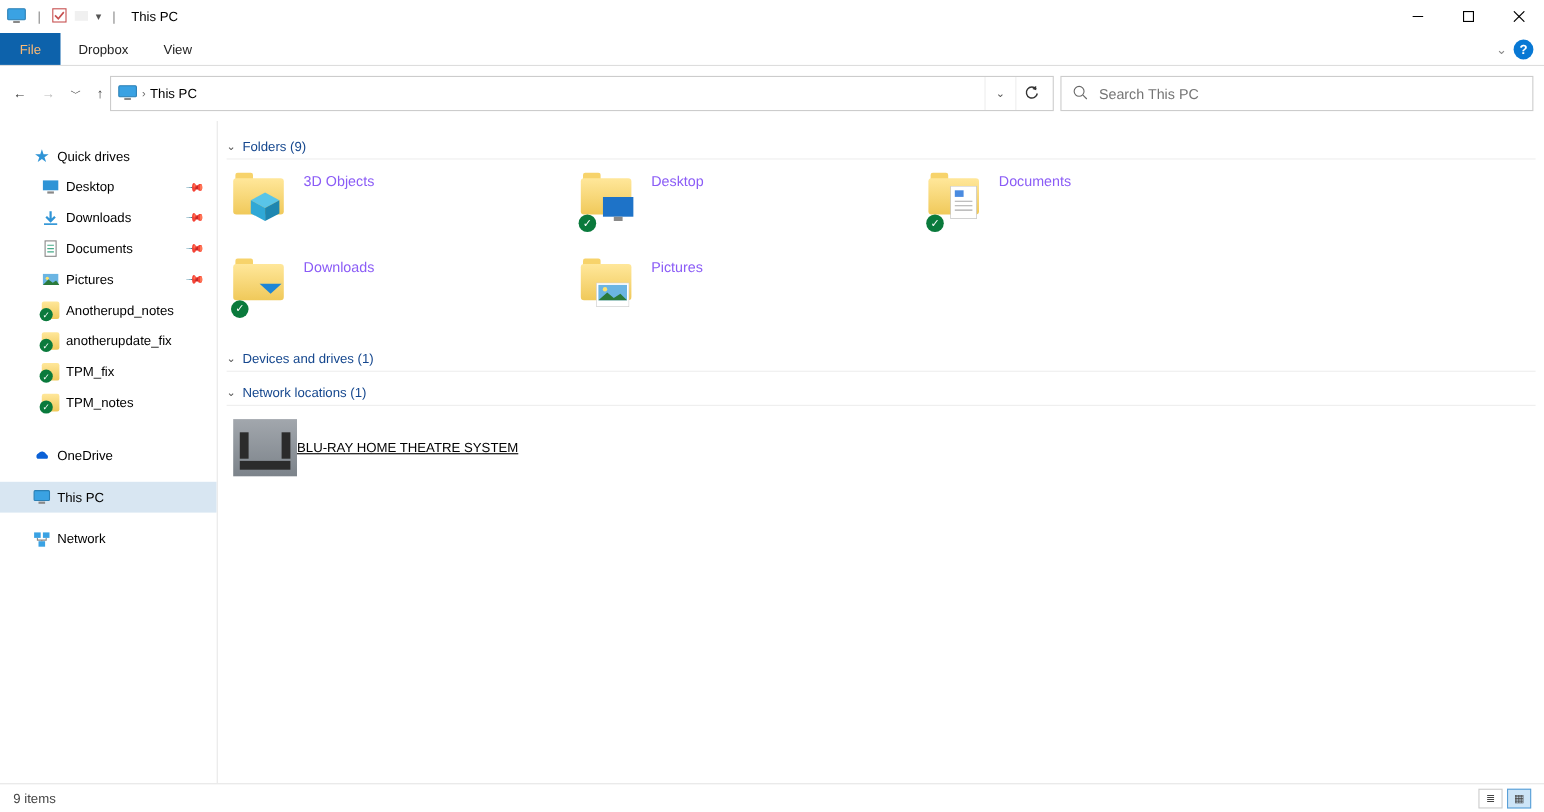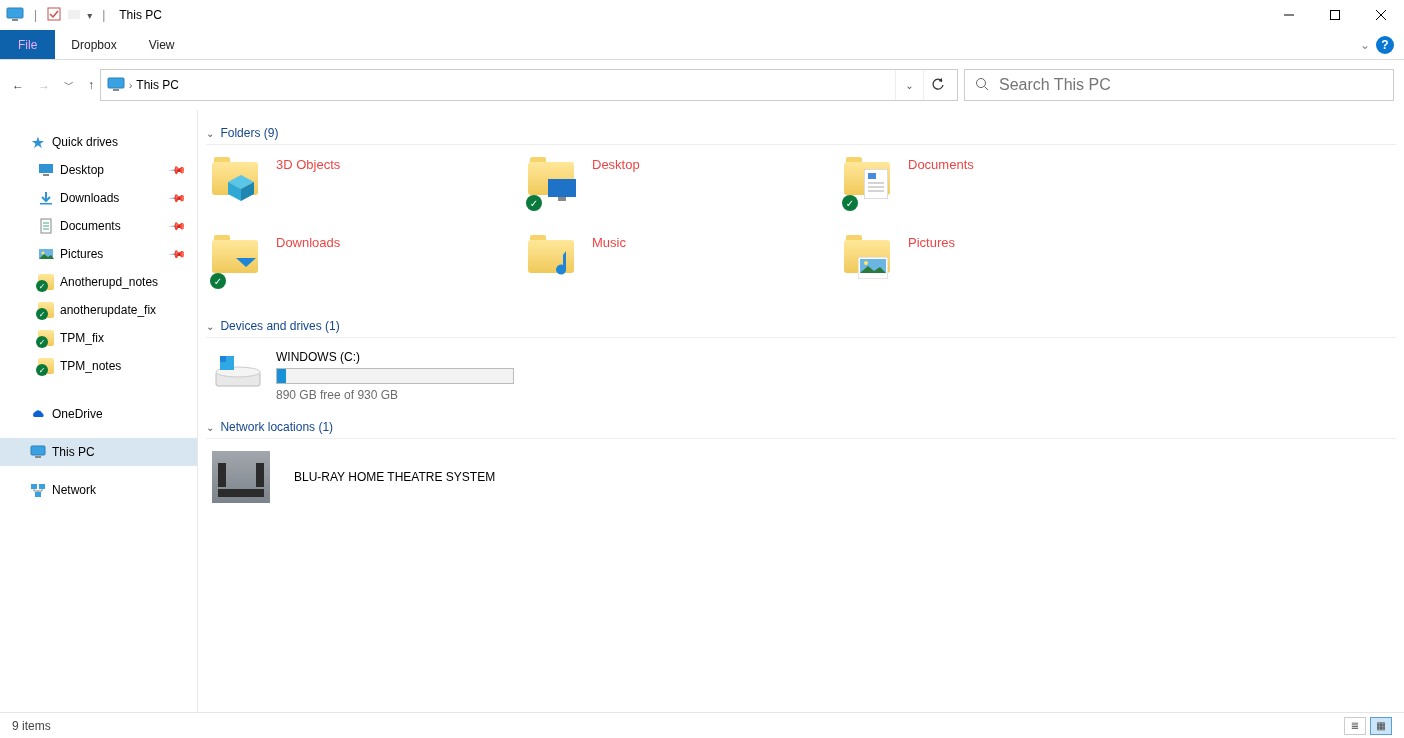--- a/index.html
+++ b/index.html
@@ -8,36 +8,36 @@
 
 .titlebar { height:30px; display:flex; align-items:center; background:#fff; }
 .titlebar .left { display:flex; align-items:center; gap:6px; padding-left:6px; }
 .titlebar .title { margin-left:4px; font-size:12px; color:#000; }
 .titlebar .sep { color:#888; margin:0 4px; }
 .wincontrols { margin-left:auto; display:flex; }
 .wincontrols div { width:46px; height:30px; display:flex; align-items:center; justify-content:center; font-size:12px; }
 
 
 .ribbon { height:30px; display:flex; align-items:stretch; border-bottom:1px solid #ddd; position:relative; }
-.ribbon .file { background:#0d62ab; color:#f0abfc; padding:0 18px; display:flex; align-items:center; font-size:13px; }
+.ribbon .file { background:#0d62ab; color:#fdba74; padding:0 18px; display:flex; align-items:center; font-size:13px; }
 .ribbon .tab { padding:0 16px; display:flex; align-items:center; font-size:13px; color:#222; }
 .ribbon-right { margin-left:auto; display:flex; align-items:center; gap:6px; padding-right:10px; }
 .help-badge { width:18px; height:18px; border-radius:50%; background:#0878d4; color:#fff; display:flex; align-items:center; justify-content:center; font-size:12px; font-weight:bold; }
 
 
 .addressrow { height:50px; display:flex; align-items:center; gap:6px; padding:8px 10px 8px 12px; }
 .navbtns { display:flex; align-items:center; gap:14px; font-size:14px; color:#333; }
 .navbtns .disabled { color:#bbb; }
 .addressbar { flex:1; height:32px; border:1px solid #ccc; display:flex; align-items:center; padding:0 6px; gap:4px; }
 .addressbar .crumb { display:flex; align-items:center; gap:4px; }
 .addressbar .chev { color:#666; font-size:10px; }
 .addressbar .endbtns { margin-left:auto; display:flex; align-items:center; }
 .addressbar .endbtns div { width:28px; height:30px; display:flex; align-items:center; justify-content:center; border-left:1px solid #eee; }
 .searchbar { width:430px; height:32px; border:1px solid #ccc; display:flex; align-items:center; padding:0 10px; gap:10px; color:#666; }
-.searchbar input { border:none; outline:none; flex:1; font-size:16px; }
+.searchbar input { border:none; outline:none; flex:1; font-size:13px; }
 
 
 .main { flex:1; display:flex; overflow:hidden; }
 
 
 .sidebar { width:198px; border-right:1px solid #e8e8e8; padding-top:18px; overflow:hidden; }
 .nav-item { height:28px; display:flex; align-items:center; gap:6px; padding-left:30px; position:relative; }
 .nav-item.top { padding-left:30px; }
 .nav-item.child { padding-left:38px; }
 .nav-item.selected { background:#d8e6f2; }
@@ -45,28 +45,28 @@
 .nav-item .ic { width:16px; height:16px; display:flex; align-items:center; justify-content:center; }
 .nav-sep { height:10px; }
 
 
 .content { flex:1; padding:12px 8px 0 8px; overflow:auto; }
 .group-header { display:flex; align-items:center; gap:6px; color:#15478e; font-size:12px; padding:4px 0; border-bottom:1px solid #eee; margin-bottom:8px; }
 .group-header .chev { font-size:10px; color:#555; }
 .grid { display:flex; flex-wrap:wrap; gap:6px 0; margin-bottom:12px; }
 .tile { width:316px; height:72px; display:flex; align-items:flex-start; gap:12px; padding:4px 6px; position:relative; }
 .tile .iconwrap { width:52px; height:52px; position:relative; }
-.tile .label { font-size:13px; color:#ef4444; margin-top:0; }
+.tile .label { font-size:13px; color:#8b5cf6; margin-top:0; }
 .tile .sync { position:absolute; left:-2px; bottom:-2px; width:16px; height:16px; border-radius:50%; background:#0a7a3c; display:flex; align-items:center; justify-content:center; color:#fff; font-size:10px; }
 .drive { display:flex; align-items:flex-start; gap:12px; padding:4px 6px; margin-bottom:10px; }
 .drive .meta { display:flex; flex-direction:column; gap:4px; }
 .drive .bar { width:238px; height:16px; border:1px solid #bbb; background:#f2f2f2; position:relative; }
 .drive .bar .fill { position:absolute; left:0; top:0; bottom:0; width:4%; background:#1991d8; }
 .drive .free { color:#6b6b6b; font-size:12px; }
-.netloc { display:flex; align-items:center; gap:24px; padding:4px 6px; }
+.netloc { display:flex; align-items:center; gap:0; padding:4px 6px;text-decoration:underline; }
 .netloc .thumb { width:58px; height:52px; background:linear-gradient(#a2a7ad,#7c838a); position:relative; }
 
 
 .statusbar { height:26px; border-top:1px solid #e5e5e5; display:flex; align-items:center; padding:0 12px; font-size:12px; color:#444; }
 .statusbar .views { margin-left:auto; display:flex; gap:4px; }
 .viewbtn { width:22px; height:18px; border:1px solid #ccc; display:flex; align-items:center; justify-content:center; font-size:10px; }
 .viewbtn.active { background:#cce4f7; border-color:#5aa0d8; }
 
 
 .folder-ico { width:46px; height:38px; position:relative; }
@@ -365,68 +365,36 @@
       <span class="sync">✓</span>
     </div>
     <div class="label">Downloads</div>
         </div>
         <div class="tile">
           <div class="iconwrap">
       <div class="folder-ico">
               <div class="tab"></div>
               <div class="body"></div>
             </div>
-      <svg width="26" height="30" style="position:absolute;left:20px;top:14px">
-              <path d="M18 2 v18 a5 5 0 1 1 -3 -4 V6" fill="#1e86d6"></path>
-            </svg>
-
-    </div>
-    <div class="label">Music</div>
-        </div>
-        <div class="tile">
-          <div class="iconwrap">
-      <div class="folder-ico">
-              <div class="tab"></div>
-              <div class="body"></div>
-            </div>
       <svg width="30" height="22" style="position:absolute;left:14px;top:22px">
               <rect width="30" height="22" fill="#fff" stroke="#ccc"></rect>
               <rect x="2" y="2" width="26" height="14" fill="#6bb5e3"></rect>
               <path d="M2 16 l8 -7 l6 5 l6 -4 l6 6 z" fill="#2a7a3a"></path>
               <circle cx="8" cy="6" r="2" fill="#ffe36b"></circle>
             </svg>
 
     </div>
     <div class="label">Pictures</div>
         </div>
       </div>
 
     <div class="group-header">
       <span class="chev">⌄</span>
       <span>Devices and drives (1)</span>
     </div>
-    <div id="drives-list">
-        <div class="drive">
-          <div>
-      <svg width="52" height="42" viewBox="0 0 52 42">
-              <rect x="4" y="22" width="44" height="14" rx="2" fill="#e8e8e8" stroke="#bbb"></rect>
-              <ellipse cx="26" cy="22" rx="22" ry="5" fill="#f4f4f4" stroke="#ccc"></ellipse>
-              <rect x="8" y="6" width="14" height="14" fill="#2fa8e3"></rect>
-              <rect x="8" y="6" width="6" height="6" fill="#1e86d6"></rect>
-            </svg>
-    </div>
-    <div class="meta">
-      <div>WINDOWS (C:)</div>
-      <div class="bar">
-              <div class="fill" style="width:4%"></div>
-            </div>
-      <div class="free">890 GB free of 930 GB</div>
-    </div>
-        </div>
-      </div>
 
     <div class="group-header">
       <span class="chev">⌄</span>
       <span>Network locations (1)</span>
     </div>
     <div id="network-list">
         <div class="netloc">
           <div class="thumb">
       <svg width="58" height="52" viewBox="0 0 58 52" style="position:absolute;inset:0">
         <rect x="6" y="12" width="8" height="24" fill="#2b2b2b"></rect>

